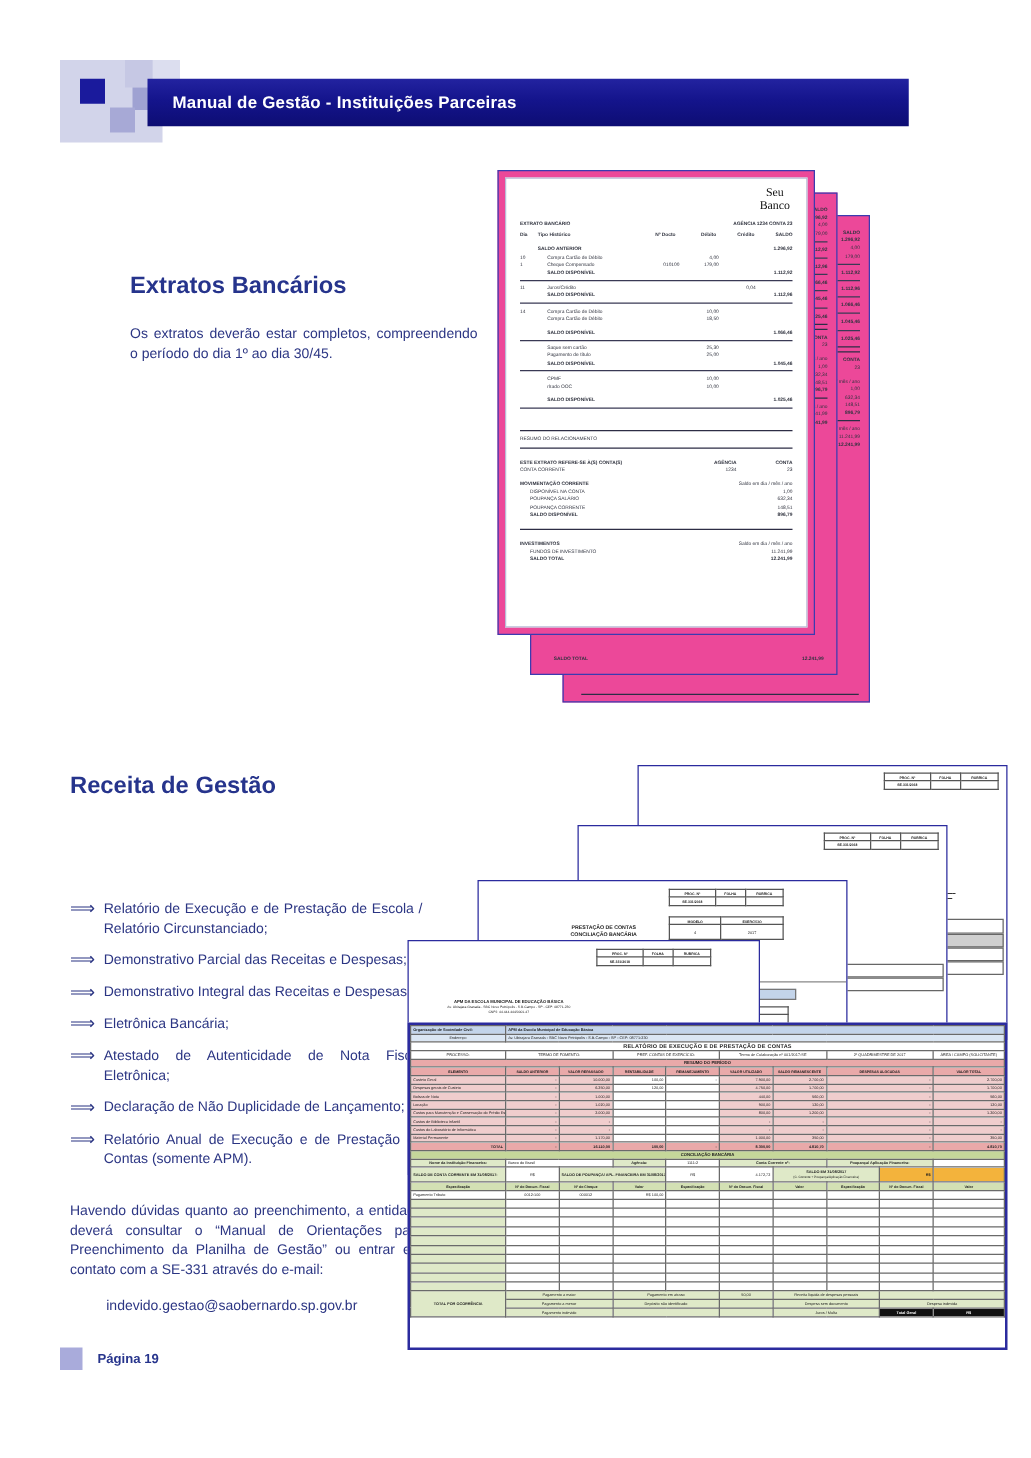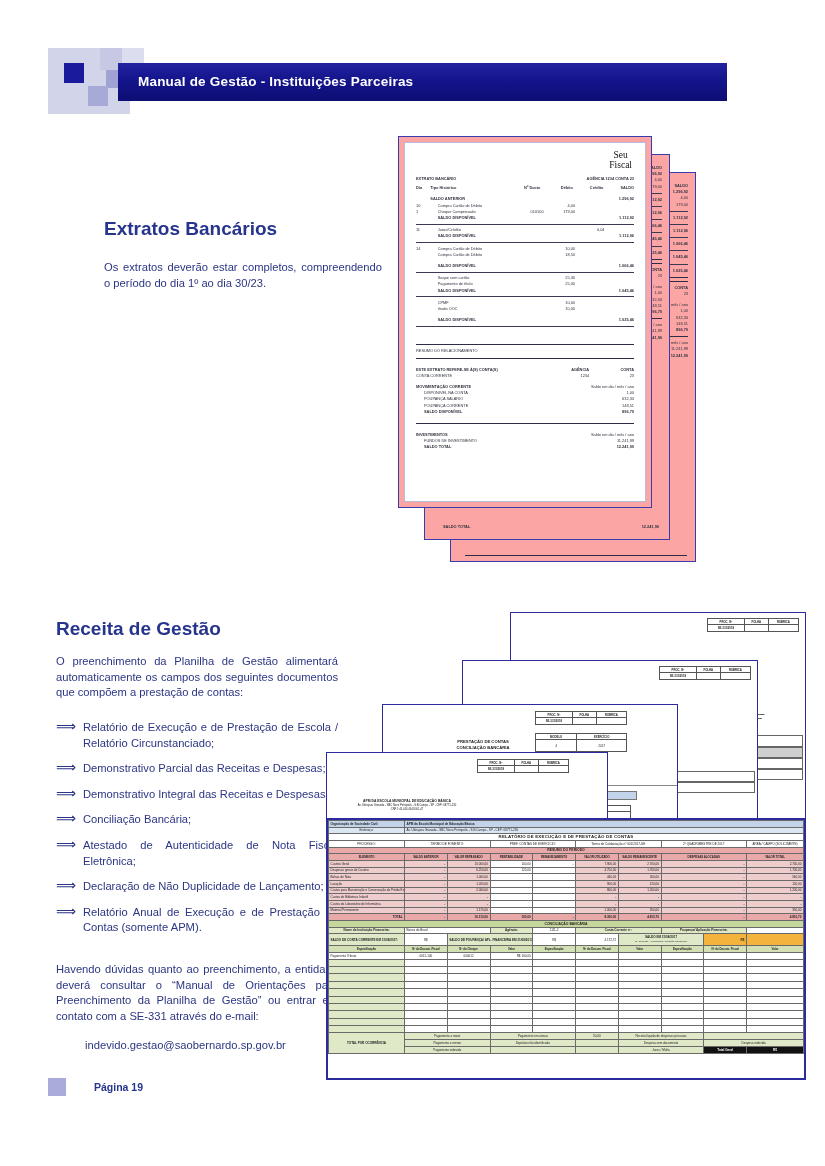--- a/index.html
+++ b/index.html
@@ -136,32 +136,31 @@
     left: 0; top: 0;
     width: 18px; height: 18px;
     background: #a9abdb;
   }
   .footer-label {
     position: absolute;
     left: 30px; top: 3px;
     font-size: 10.5px;
     font-weight: bold;
     color: #26348c;
-    margin-left: 16px;
   }
 
   
   .stmt-stack {
     position: absolute;
     left: 398px; top: 136px;
     width: 300px; height: 420px;
   }
   .stmt {
     position: absolute;
-    background: #fca5a5;
+    background: #ec4899;
     border: 1.5px solid #3b3bb0;
     box-sizing: border-box;
     overflow: hidden;
   }
   .stmt-back2 { left: 52px; top: 36px; width: 246px; height: 390px; }
   .stmt-back1 { left: 26px; top: 18px; width: 246px; height: 386px; }
   .stmt-front { left: 0px;  top: 0px;  width: 254px; height: 372px; }
   .stmt-inner {
     position: absolute;
     left: 5px; top: 5px; right: 5px; bottom: 5px;
@@ -332,21 +331,21 @@
     <div class="hdr-sq-mid3"></div>
     <div class="hdr-sq-mid2"></div>
     <div class="hdr-bar">
       <div class="hdr-bar-title">Manual de Gestão - Instituições Parceiras</div>
     </div>
   </div>
 
   <div class="section-title" style="left:104px; top:218px;">Extratos Bancários</div>
 
   <div class="body-text" style="left:104px; top:260px; width:278px;">
-    <p style="text-align:justify;">Os extratos deverão estar completos, compreendendo o período do dia 1º ao dia 30/23.</p>
+    <p style="text-align:justify;">Os extratos deverão estar completos, compreendendo o período do dia 1º ao dia 30/45.</p>
   </div>
 
   <div class="stmt-stack">
 
     <div class="stmt stmt-back2">
       <div class="stmt-ghost-col">
         <div class="ghost-b">SALDO</div>
         <div class="ghost-b">1.296,92</div>
         <div>4,00</div>
         <div>179,00</div>
@@ -413,21 +412,21 @@
         <span class="t-l">SALDO TOTAL</span>
         <span class="t-r">12.241,99</span>
       </div>
     </div>
 
     <div class="stmt stmt-front">
       <div class="stmt-inner">
 
         <div class="bank-logo">
           <div>Seu</div>
-          <div>Fiscal</div>
+          <div>Banco</div>
         </div>
 
         <div style="height:26px;"></div>
 
         <div class="st-row st-head">
           <span style="flex:1;">EXTRATO BANCÁRIO</span>
           <span style="width:42%; text-align:right;">AGÊNCIA 1234   CONTA 23</span>
         </div>
 
         <div style="height:3px;"></div>
@@ -643,39 +642,38 @@
           <span class="rel-l st-indent">SALDO TOTAL</span>
           <span class="rel-val">12.241,99</span>
         </div>
 
       </div>
     </div>
   </div>
 
   <div class="section-title" style="left:56px; top:618px;">Receita de Gestão</div>
 
-  <div class="body-text" style="left:56px; top:654px; width:282px;">O preenchimento da Planilha de Gestão alimentará automaticamente os campos dos seguintes documentos que compõem a prestação de contas:</div>
 
   <div class="bullet-list" style="left:56px; top:720px; width:282px;">
 
     <div class="bullet-item">
       <span class="bullet-arrow">⟹</span>
       <span>Relatório de Execução e de Prestação de Escola / Relatório Circunstanciado;</span>
     </div>
     <div class="bullet-item">
       <span class="bullet-arrow">⟹</span>
       <span>Demonstrativo Parcial das Receitas e Despesas;</span>
     </div>
     <div class="bullet-item">
       <span class="bullet-arrow">⟹</span>
       <span>Demonstrativo Integral das Receitas e Despesas;</span>
     </div>
     <div class="bullet-item">
       <span class="bullet-arrow">⟹</span>
-      <span>Conciliação Bancária;</span>
+      <span>Eletrônica Bancária;</span>
     </div>
     <div class="bullet-item">
       <span class="bullet-arrow">⟹</span>
       <span>Atestado de Autenticidade de Nota Fiscal Eletrônica;</span>
     </div>
     <div class="bullet-item">
       <span class="bullet-arrow">⟹</span>
       <span>Declaração de Não Duplicidade de Lançamento;</span>
     </div>
     <div class="bullet-item">

